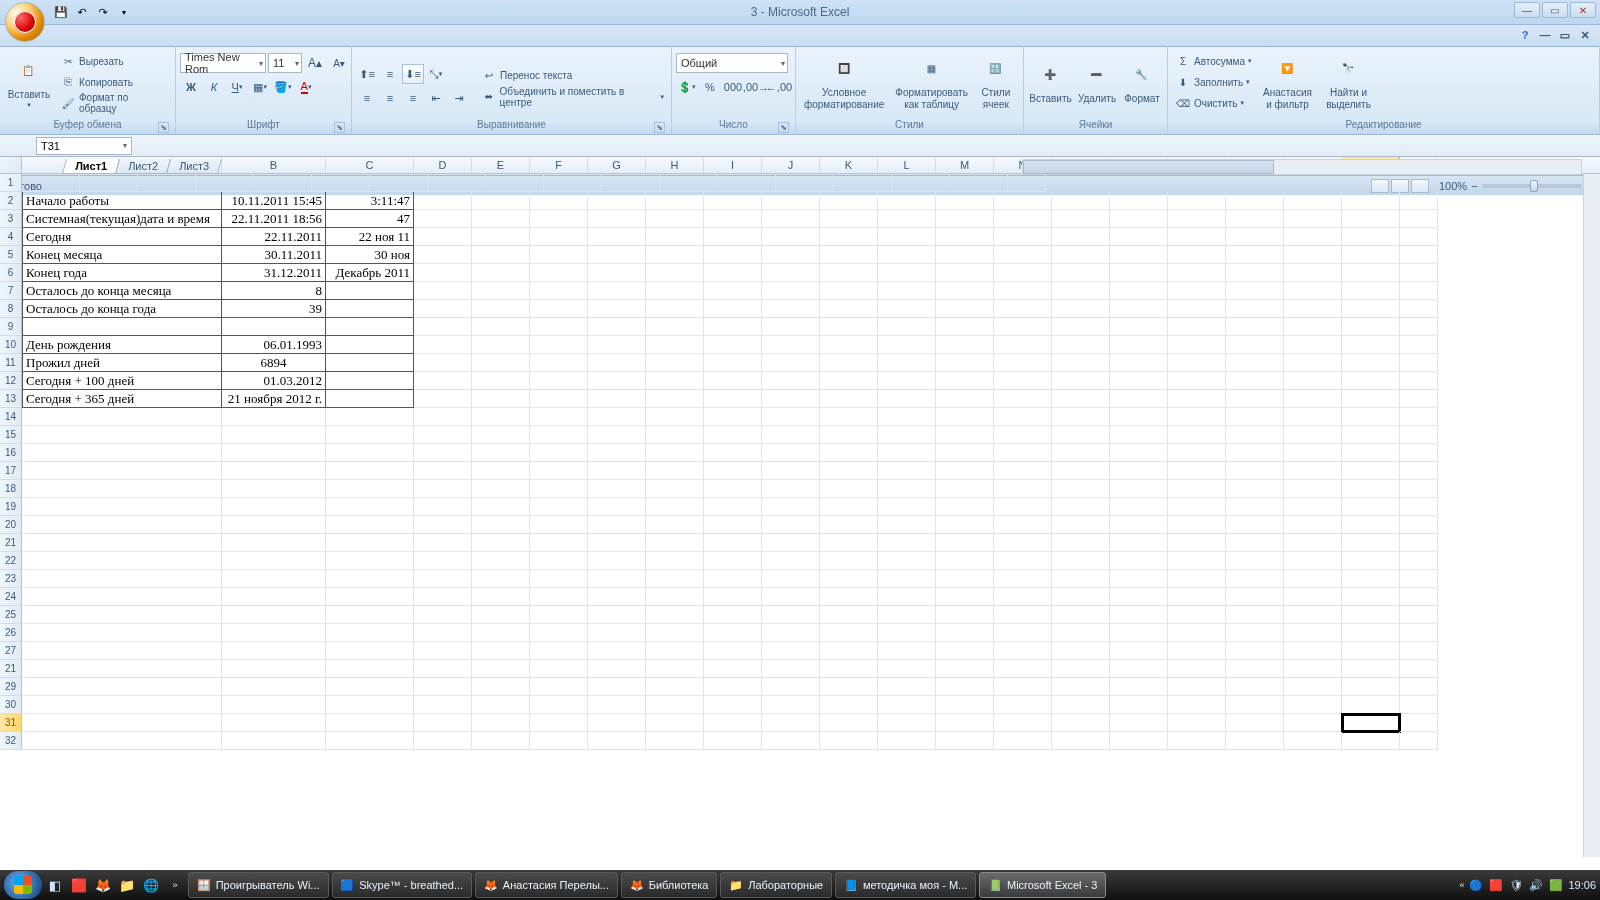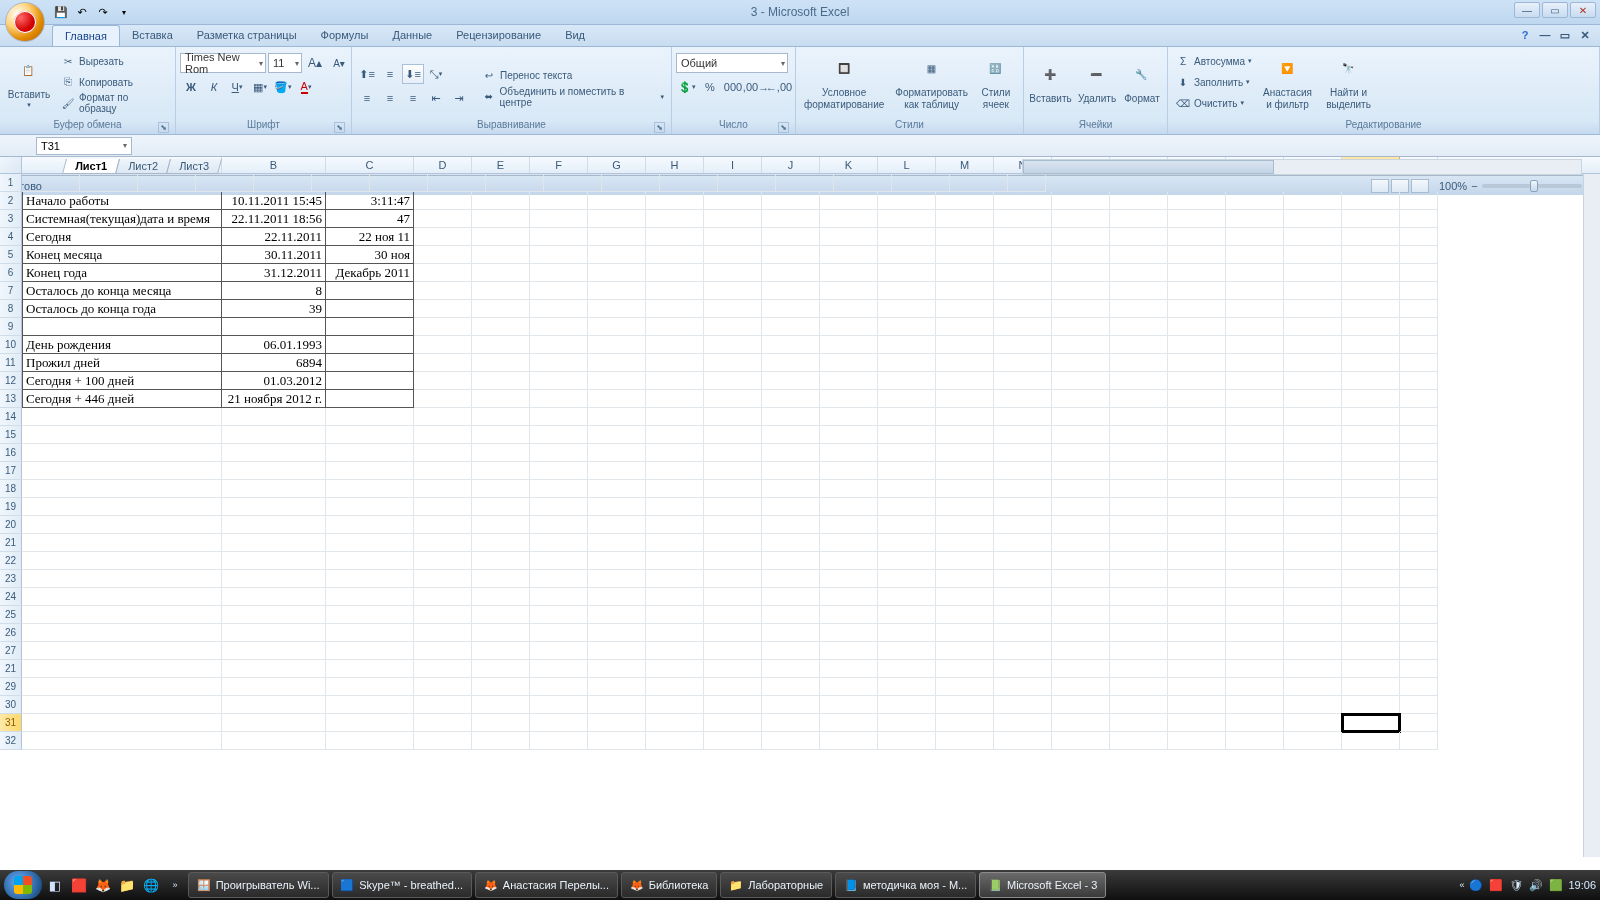--- a/index.html
+++ b/index.html
@@ -99,29 +99,20 @@
   </div>
   <div class="title-text">3 - Microsoft Excel</div>
   <div class="winbtns">
     <div class="winbtn">—</div>
     <div class="winbtn">▭</div>
     <div class="winbtn" style="color:#b03020">✕</div>
   </div>
 </div>
 
 <div class="ribbon-tabs">
-  <div id="rtabs" style="display: flex;">
-      <div class="rtab active">Главная</div>
-      <div class="rtab">Вставка</div>
-      <div class="rtab">Разметка страницы</div>
-      <div class="rtab">Формулы</div>
-      <div class="rtab">Данные</div>
-      <div class="rtab">Рецензирование</div>
-      <div class="rtab">Вид</div>
-    </div>
   <div class="ribbon-help">
     <span style="color:#2a6acc">?</span>
     <span>—</span>
     <span>▭</span>
     <span>✕</span>
   </div>
 </div>
 
 <div class="ribbon">
 
@@ -574,21 +565,21 @@
         <div class="cell " style="width: 58px;"></div>
         <div class="cell " style="width: 58px;"></div>
         <div class="cell " style="width: 58px;"></div>
         <div class="cell " style="width: 58px;"></div>
         <div class="cell " style="width: 58px;"></div>
         <div class="cell " style="width: 38px;"></div>
       </div>
       <div class="row">
         <div class="rh">11</div>
         <div class="cell bd bdl" style="width: 200px;">Прожил дней</div>
-        <div class="cell bd r" style="width: 104px;">6894</div>
+        <div class="cell bd r" style="width: 104px; text-align: center;">6894</div>
         <div class="cell bd" style="width: 88px;"></div>
         <div class="cell " style="width: 58px;"></div>
         <div class="cell " style="width: 58px;"></div>
         <div class="cell " style="width: 58px;"></div>
         <div class="cell " style="width: 58px;"></div>
         <div class="cell " style="width: 58px;"></div>
         <div class="cell " style="width: 58px;"></div>
         <div class="cell " style="width: 58px;"></div>
         <div class="cell " style="width: 58px;"></div>
         <div class="cell " style="width: 58px;"></div>
@@ -621,21 +612,21 @@
         <div class="cell " style="width: 58px;"></div>
         <div class="cell " style="width: 58px;"></div>
         <div class="cell " style="width: 58px;"></div>
         <div class="cell " style="width: 58px;"></div>
         <div class="cell " style="width: 58px;"></div>
         <div class="cell " style="width: 58px;"></div>
         <div class="cell " style="width: 38px;"></div>
       </div>
       <div class="row">
         <div class="rh">13</div>
-        <div class="cell bd bdl" style="width: 200px;">Сегодня + 446 дней</div>
+        <div class="cell bd bdl" style="width: 200px;">Сегодня + 365 дней</div>
         <div class="cell bd r" style="width: 104px;">21 ноября 2012 г.</div>
         <div class="cell bd" style="width: 88px;"></div>
         <div class="cell " style="width: 58px;"></div>
         <div class="cell " style="width: 58px;"></div>
         <div class="cell " style="width: 58px;"></div>
         <div class="cell " style="width: 58px;"></div>
         <div class="cell " style="width: 58px;"></div>
         <div class="cell " style="width: 58px;"></div>
         <div class="cell " style="width: 58px;"></div>
         <div class="cell " style="width: 58px;"></div>

